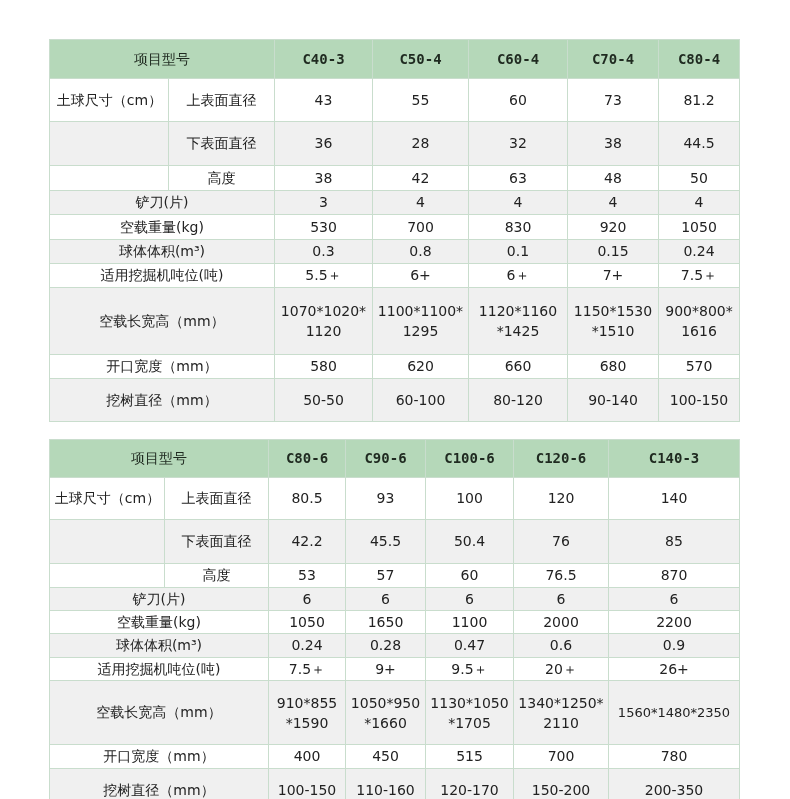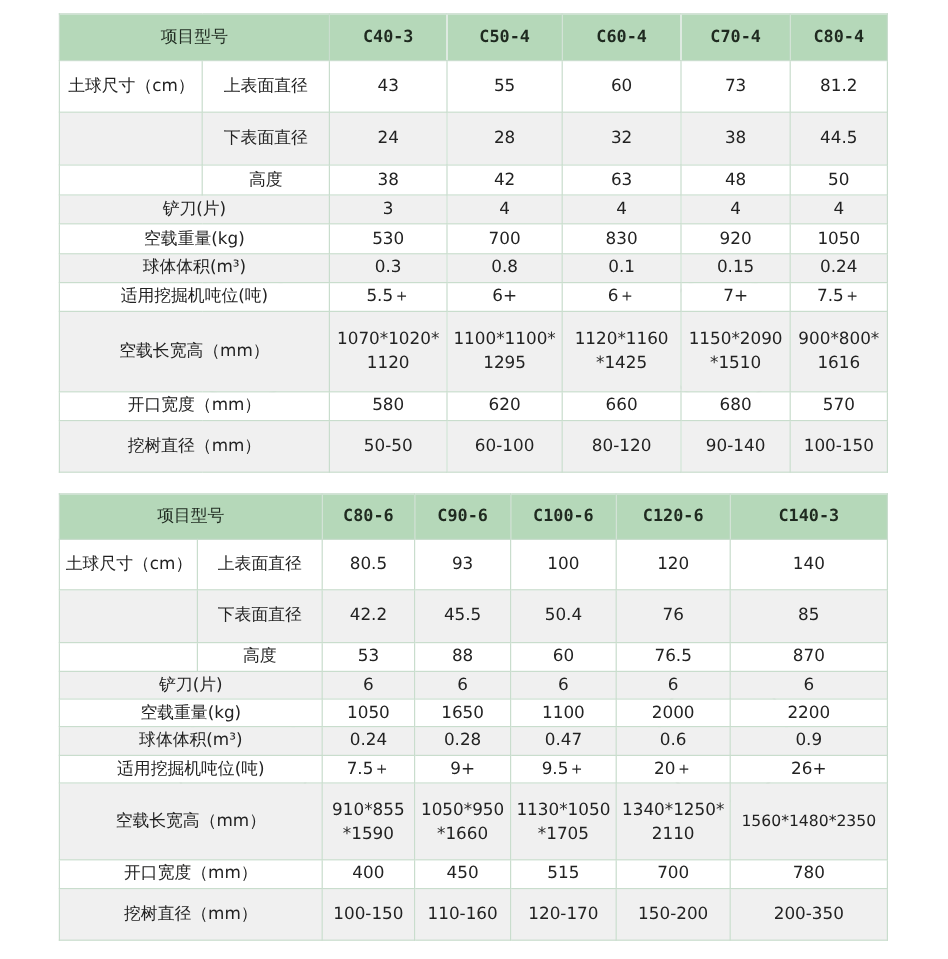--- a/index.html
+++ b/index.html
@@ -1,17 +1,17 @@
 <!DOCTYPE html>
 <html><head>
   <meta charset="utf-8">
   <style>
     html, body { margin: 0; padding: 0; background: #ffffff; }
     body { width: 790px; height: 799px; position: relative; font-family: "DejaVu Sans", "Liberation Sans", sans-serif; color: #222; overflow: hidden; }
-    table.spec { position: absolute; left: 49px; border-collapse: collapse; table-layout: fixed; font-size: 14px; }
+    table.spec { position: absolute; left: 49px; border-collapse: collapse; table-layout: fixed; font-size: 14px; margin-top: 28px; }
     table.spec td { border: 1px solid #c9ddcd; text-align: center; vertical-align: middle; padding: 0 2px; line-height: 19px; white-space: nowrap; overflow: hidden; }
     table.spec tr.head td { background: #b5d8b9; color: #1f2a20; font-size: 14px; }
     table.spec tr.w td { background: #ffffff; }
     table.spec tr.g td { background: #f0f0f0; }
     td.lbl-left { text-align: left; padding-left: 3px !important; }
     td.wrap { white-space: normal !important; line-height: 20px !important; }
     .mono { font-family: "DejaVu Sans Mono", "Liberation Mono", monospace; font-size: 13px; font-weight: bold; }
     .watermark { position: absolute; border-radius: 50%; border: 2px solid rgba(220,220,220,0.35); background: rgba(235,235,235,0.18); pointer-events: none; }
   </style>
 </head>
@@ -46,21 +46,21 @@
     <td>上表面直径</td>
     <td>43</td>
     <td>55</td>
     <td>60</td>
     <td>73</td>
     <td>81.2</td>
   </tr>
   <tr class="g" style="height:44px">
     <td></td>
     <td>下表面直径</td>
-    <td>24</td>
+    <td>36</td>
     <td>28</td>
     <td>32</td>
     <td>38</td>
     <td>44.5</td>
   </tr>
   <tr class="w" style="height:25px">
     <td></td>
     <td>高度</td>
     <td>38</td>
     <td>42</td>
@@ -98,21 +98,21 @@
     <td>6+</td>
     <td>6＋</td>
     <td>7+</td>
     <td>7.5＋</td>
   </tr>
   <tr class="g" style="height:67px">
     <td colspan="2">空载长宽高（mm）</td>
     <td class="wrap">1070*1020* 1120</td>
     <td class="wrap">1100*1100* 1295</td>
     <td class="wrap">1120*1160 *1425</td>
-    <td class="wrap">1150*2090 *1510</td>
+    <td class="wrap">1150*1530 *1510</td>
     <td class="wrap">900*800* 1616</td>
   </tr>
   <tr class="w" style="height:24px">
     <td colspan="2">开口宽度（mm）</td>
     <td>580</td>
     <td>620</td>
     <td>660</td>
     <td>680</td>
     <td>570</td>
   </tr>
@@ -161,21 +161,21 @@
     <td>42.2</td>
     <td>45.5</td>
     <td>50.4</td>
     <td>76</td>
     <td>85</td>
   </tr>
   <tr class="w" style="height:24px">
     <td></td>
     <td>高度</td>
     <td>53</td>
-    <td>88</td>
+    <td>57</td>
     <td>60</td>
     <td>76.5</td>
     <td>870</td>
   </tr>
   <tr class="g" style="height:23px">
     <td colspan="2">铲刀(片)</td>
     <td>6</td>
     <td>6</td>
     <td>6</td>
     <td>6</td>

